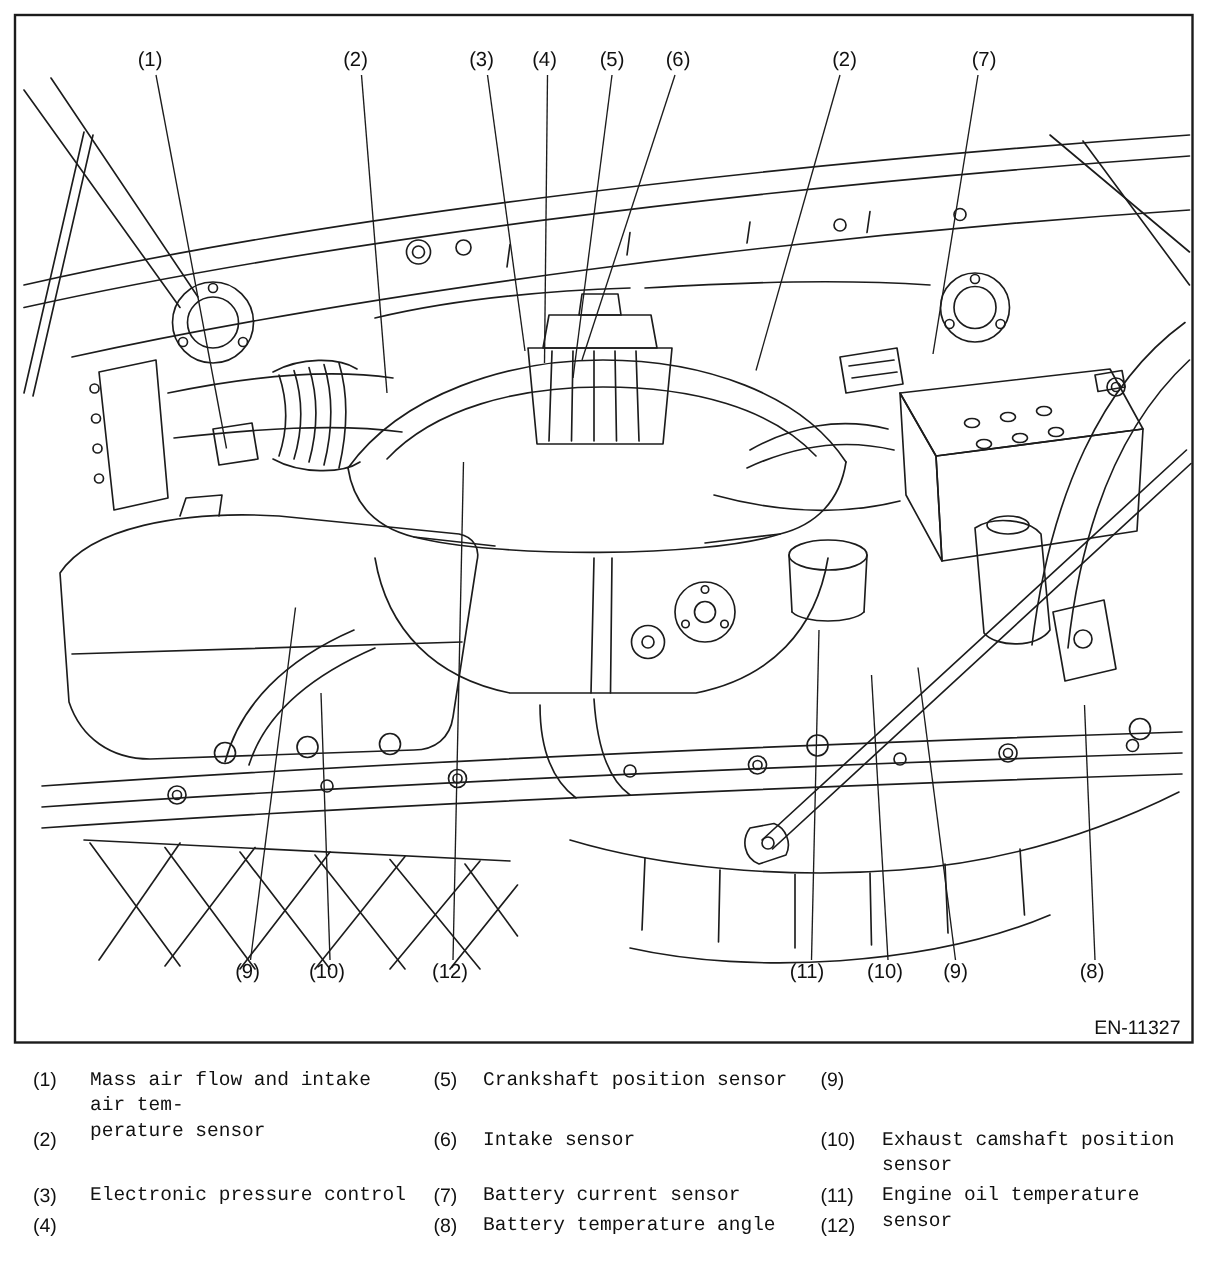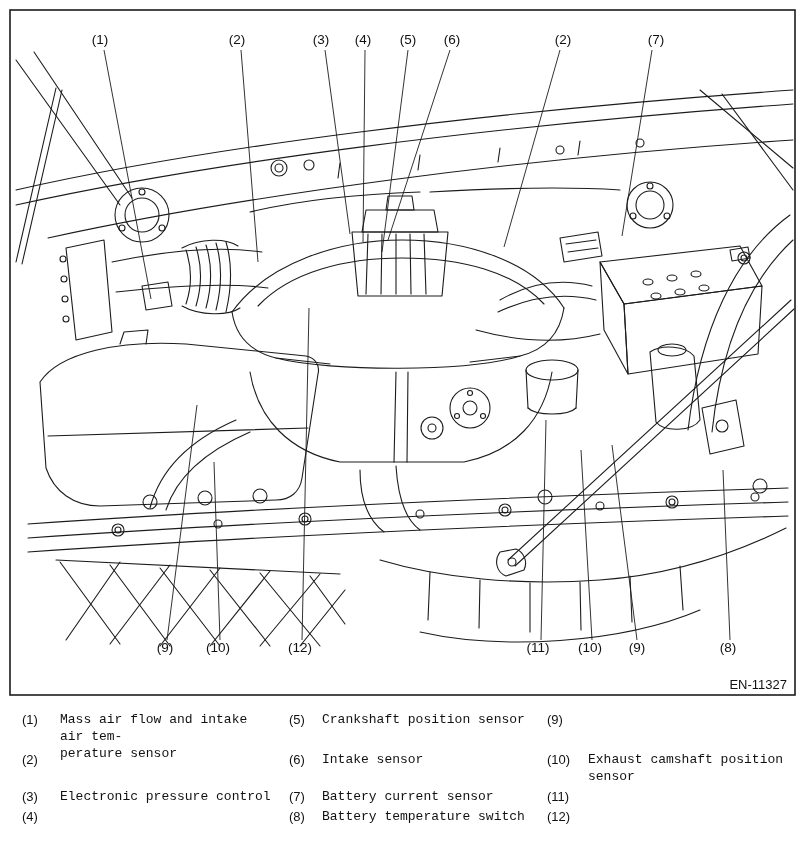--- a/index.html
+++ b/index.html
@@ -268,32 +268,33 @@
       <div class="lrow r2">
         <span class="lnum">(6)</span>
         <span class="ltxt">Intake sensor</span>
       </div>
       <div class="lrow r3">
         <span class="lnum">(7)</span>
         <span class="ltxt">Battery current sensor</span>
       </div>
       <div class="lrow r4">
         <span class="lnum">(8)</span>
-        <span class="ltxt">Battery temperature switch</span>
+        <span class="ltxt">Battery temperature angle</span>
       </div>
     </div>
     <div class="lcol c3">
       <div class="lrow r1">
         <span class="lnum">(9)</span>
       </div>
       <div class="lrow r2">
         <span class="lnum">(10)</span>
         <span class="ltxt">Exhaust camshaft position sensor</span>
       </div>
       <div class="lrow r3">
         <span class="lnum">(11)</span>
+        <span class="ltxt">Engine oil temperature sensor</span>
       </div>
       <div class="lrow r4">
         <span class="lnum">(12)</span>
       </div>
     </div>
   </div>
 </div>
 
 </body></html>

